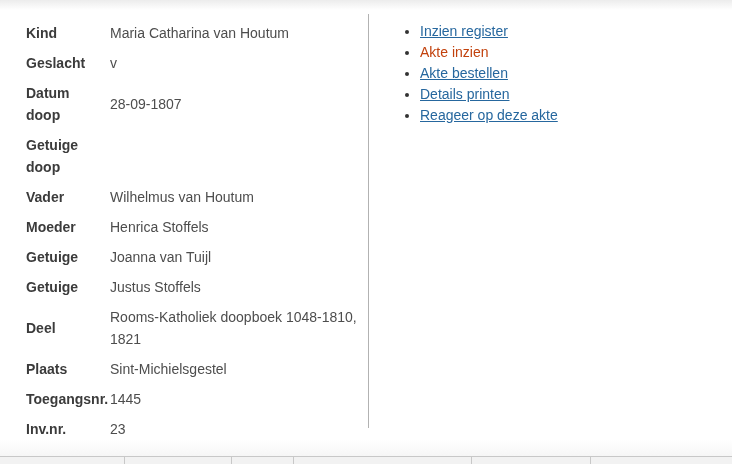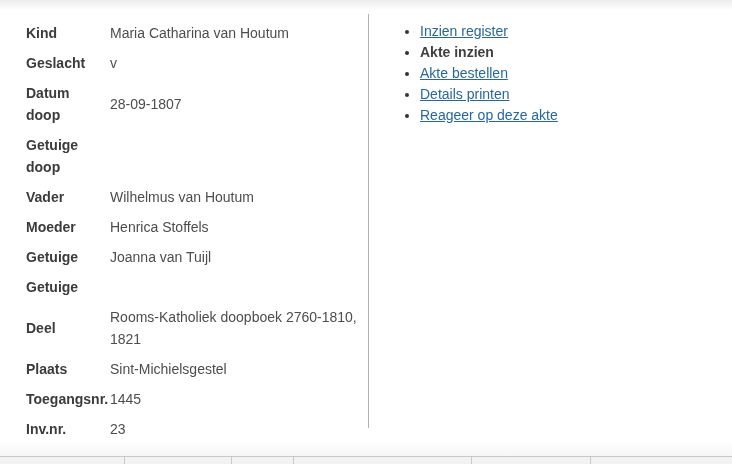--- a/index.html
+++ b/index.html
@@ -74,23 +74,22 @@
     color: #333333;
   }
   .actions li::marker { color: #333333; font-size: 13px; }
   .actions a {
     color: #26679e;
     text-decoration: underline;
     cursor: pointer;
     text-align: right;
   }
   .actions .plain {
-    color: #404040;
+    color: #c2410c;
     text-decoration: none;
-    font-weight: bold;
   }
 
   
   .bottom-fade {
     position: absolute;
     left: 0; right: 0;
     bottom: 8px;
     height: 16px;
     background: linear-gradient(to bottom, rgba(246,246,246,0), #f6f6f6);
   }
@@ -145,25 +144,26 @@
   <div class="row">
     <div class="lbl">Moeder</div>
     <div class="val">Henrica Stoffels</div>
   </div>
   <div class="row">
     <div class="lbl">Getuige</div>
     <div class="val">Joanna van Tuijl</div>
   </div>
   <div class="row">
     <div class="lbl">Getuige</div>
+    <div class="val">Justus Stoffels</div>
   </div>
 
   <div class="row group-gap">
     <div class="lbl">Deel</div>
-    <div class="val">Rooms-Katholiek doopboek 2760-1810, 1821</div>
+    <div class="val">Rooms-Katholiek doopboek 1048-1810, 1821</div>
   </div>
   <div class="row">
     <div class="lbl">Plaats</div>
     <div class="val">Sint-Michielsgestel</div>
   </div>
   <div class="row">
     <div class="lbl">Toegangsnr.</div>
     <div class="val">1445</div>
   </div>
   <div class="row">

